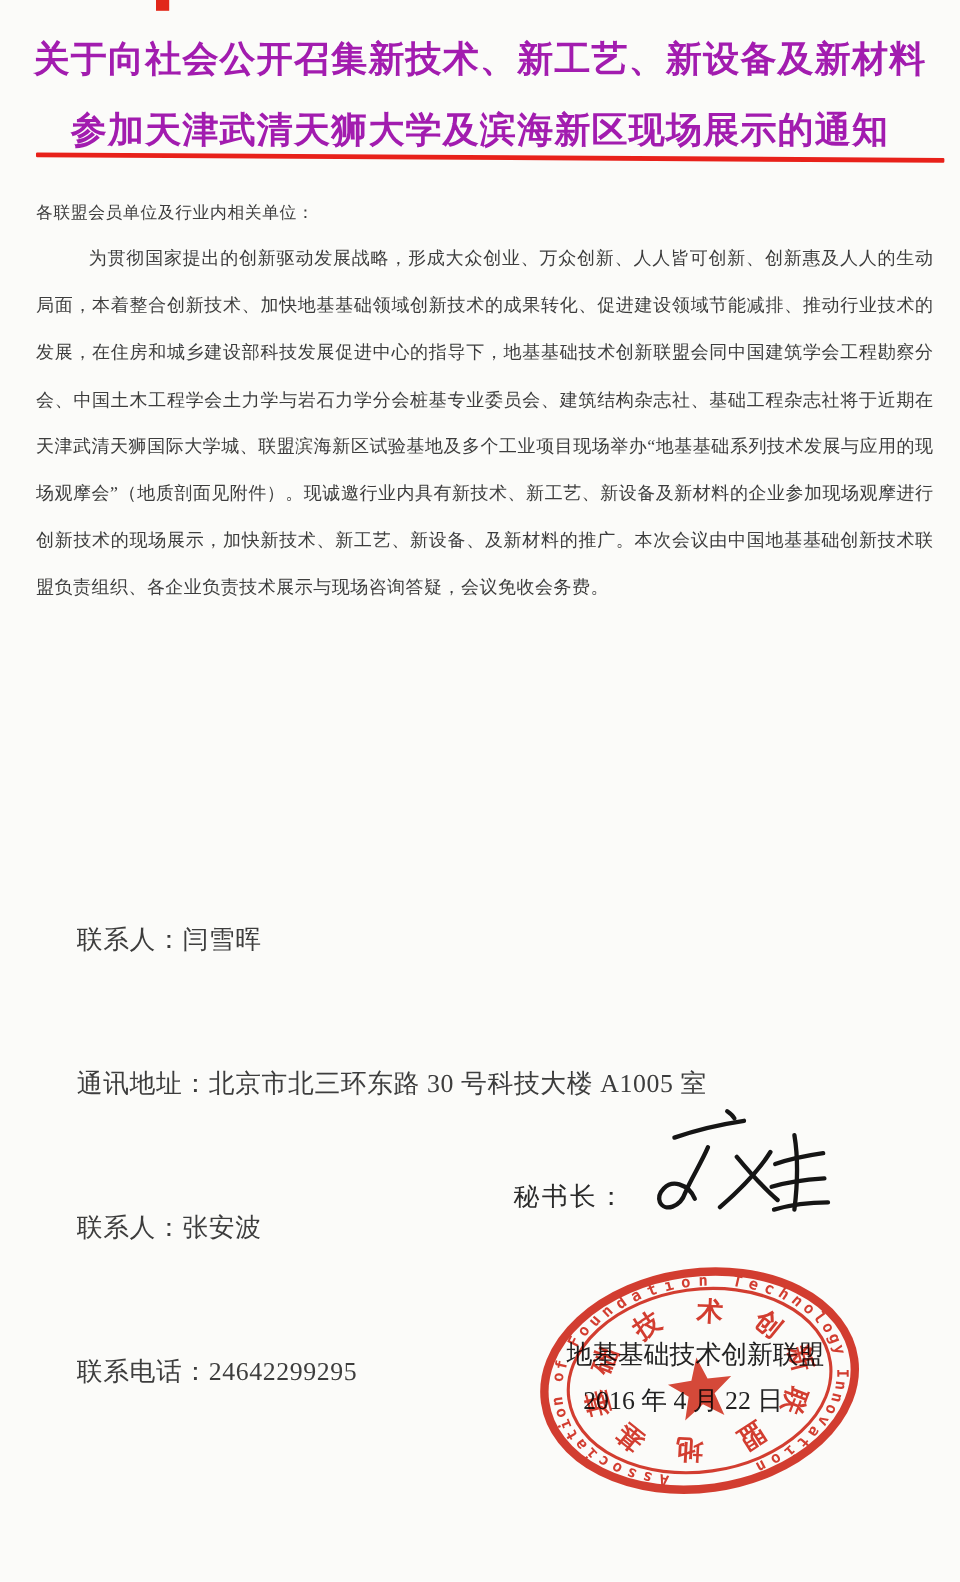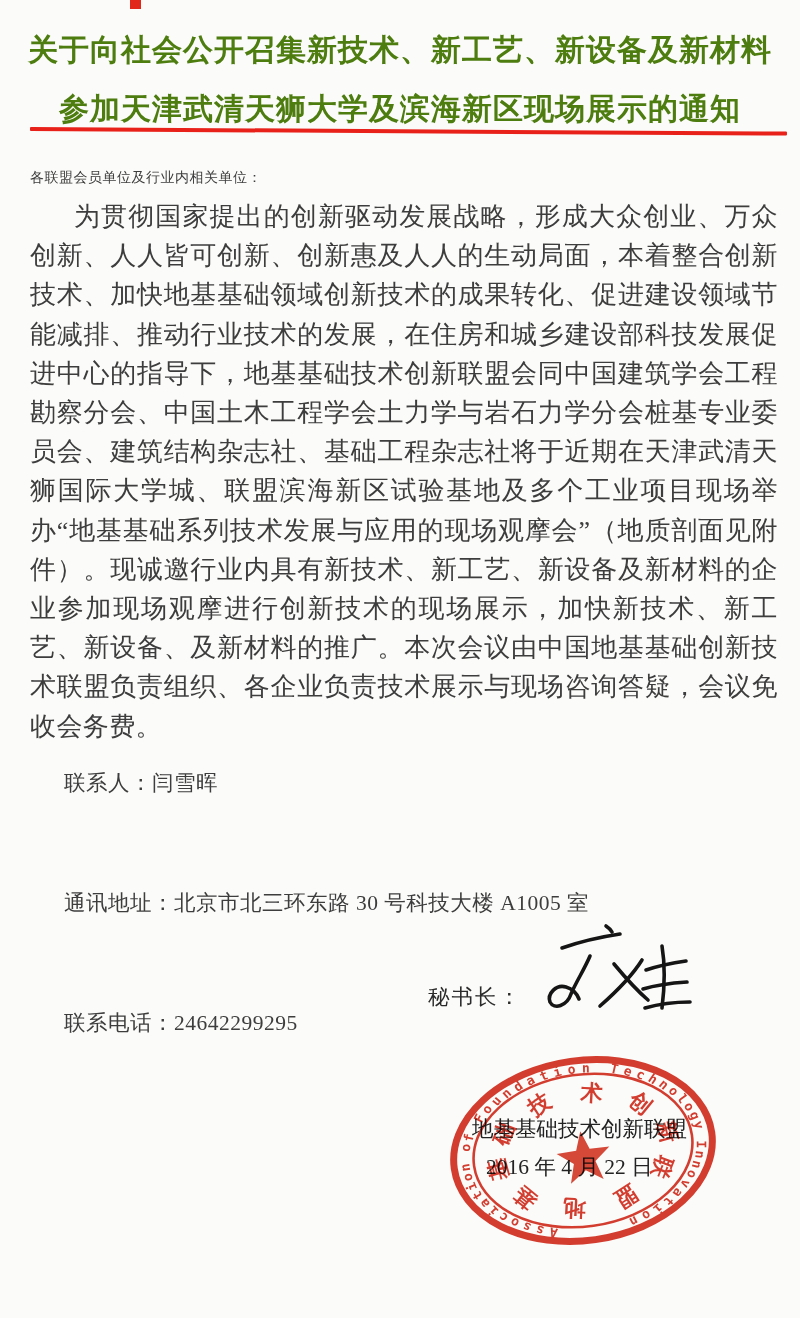--- a/index.html
+++ b/index.html
@@ -7,32 +7,32 @@
     width:800px;height:1318px;position:relative;overflow:hidden;
     background:#fbfbf9;
     font-family:"Liberation Serif","DejaVu Serif",serif;
     color:#3d3d3d;
   }
   .abs{position:absolute;}
   
   .title{
     top:20px;left:0;width:800px;text-align:center;
     font-size:30px;font-weight:bold;line-height:59px;letter-spacing:1px;
-    color:#4d7c0f;
+    color:#a21caf;
   }
   .rule{
     top:127px;left:30px;width:757px;height:4px;background:#e8211a;
     transform:rotate(0.35deg);transform-origin:left center;border-radius:1px;
   }
   .corner-mark{top:0;left:130px;width:11px;height:9px;background:#e1271a;}
   
   .salutation{top:169px;left:30px;font-size:14px;letter-spacing:.5px;}
   .paragraph{
     top:197px;left:30px;width:748px;margin:0;
-    font-size:26px;line-height:39.2px;letter-spacing:.4px;
+    font-size:15px;line-height:39.2px;letter-spacing:.4px;
     text-align:justify;text-indent:44px;
   }
   
   .contacts{top:683px;left:64px;font-size:21.5px;line-height:40px;white-space:pre;}
   .contacts div{letter-spacing:.5px;}
   
   .sec-label{top:954px;left:428px;font-size:21.5px;letter-spacing:2px;color:#2b2b2b;margin-top:28px;}
   .sig-svg{top:920px;left:540px;}
   .sig-svg path{stroke:#151515;stroke-width:3.6;fill:none;stroke-linecap:round;stroke-linejoin:round;}
   
@@ -61,20 +61,21 @@
   <div>参加天津武清天狮大学及滨海新区现场展示的通知</div>
 </div>
 <div class="abs rule"></div>
 
 <div class="abs salutation">各联盟会员单位及行业内相关单位：</div>
 <p class="abs paragraph">为贯彻国家提出的创新驱动发展战略，形成大众创业、万众创新、人人皆可创新、创新惠及人人的生动局面，本着整合创新技术、加快地基基础领域创新技术的成果转化、促进建设领域节能减排、推动行业技术的发展，在住房和城乡建设部科技发展促进中心的指导下，地基基础技术创新联盟会同中国建筑学会工程勘察分会、中国土木工程学会土力学与岩石力学分会桩基专业委员会、建筑结构杂志社、基础工程杂志社将于近期在天津武清天狮国际大学城、联盟滨海新区试验基地及多个工业项目现场举办“地基基础系列技术发展与应用的现场观摩会”（地质剖面见附件）。现诚邀行业内具有新技术、新工艺、新设备及新材料的企业参加现场观摩进行创新技术的现场展示，加快新技术、新工艺、新设备、及新材料的推广。本次会议由中国地基基础创新技术联盟负责组织、各企业负责技术展示与现场咨询答疑，会议免收会务费。</p>
 
 <div class="abs contacts">
   <div>联系人：闫雪晖</div>
   <div>通讯地址：北京市北三环东路 30 号科技大楼 A1005 室</div>
+  <div>联系人：张安波</div>
   <div>联系电话：24642299295</div>
   
 </div>
 
 <div class="abs sec-label">秘书长：</div>
 <svg class="abs sig-svg" width="160" height="100" viewBox="0 0 160 100">
   <path d="M 22 28 C 42 21 60 17 80 14"></path>
   <path d="M 66 6 C 69 8 71 10 72 12"></path>
   <path d="M 50 36 C 44 50 36 62 31 74 C 27 86 14 90 10 82 C 7 74 16 64 26 67 C 33 69 37 74 39 79"></path>
   <path d="M 74 44 C 84 56 94 68 108 80"></path>

